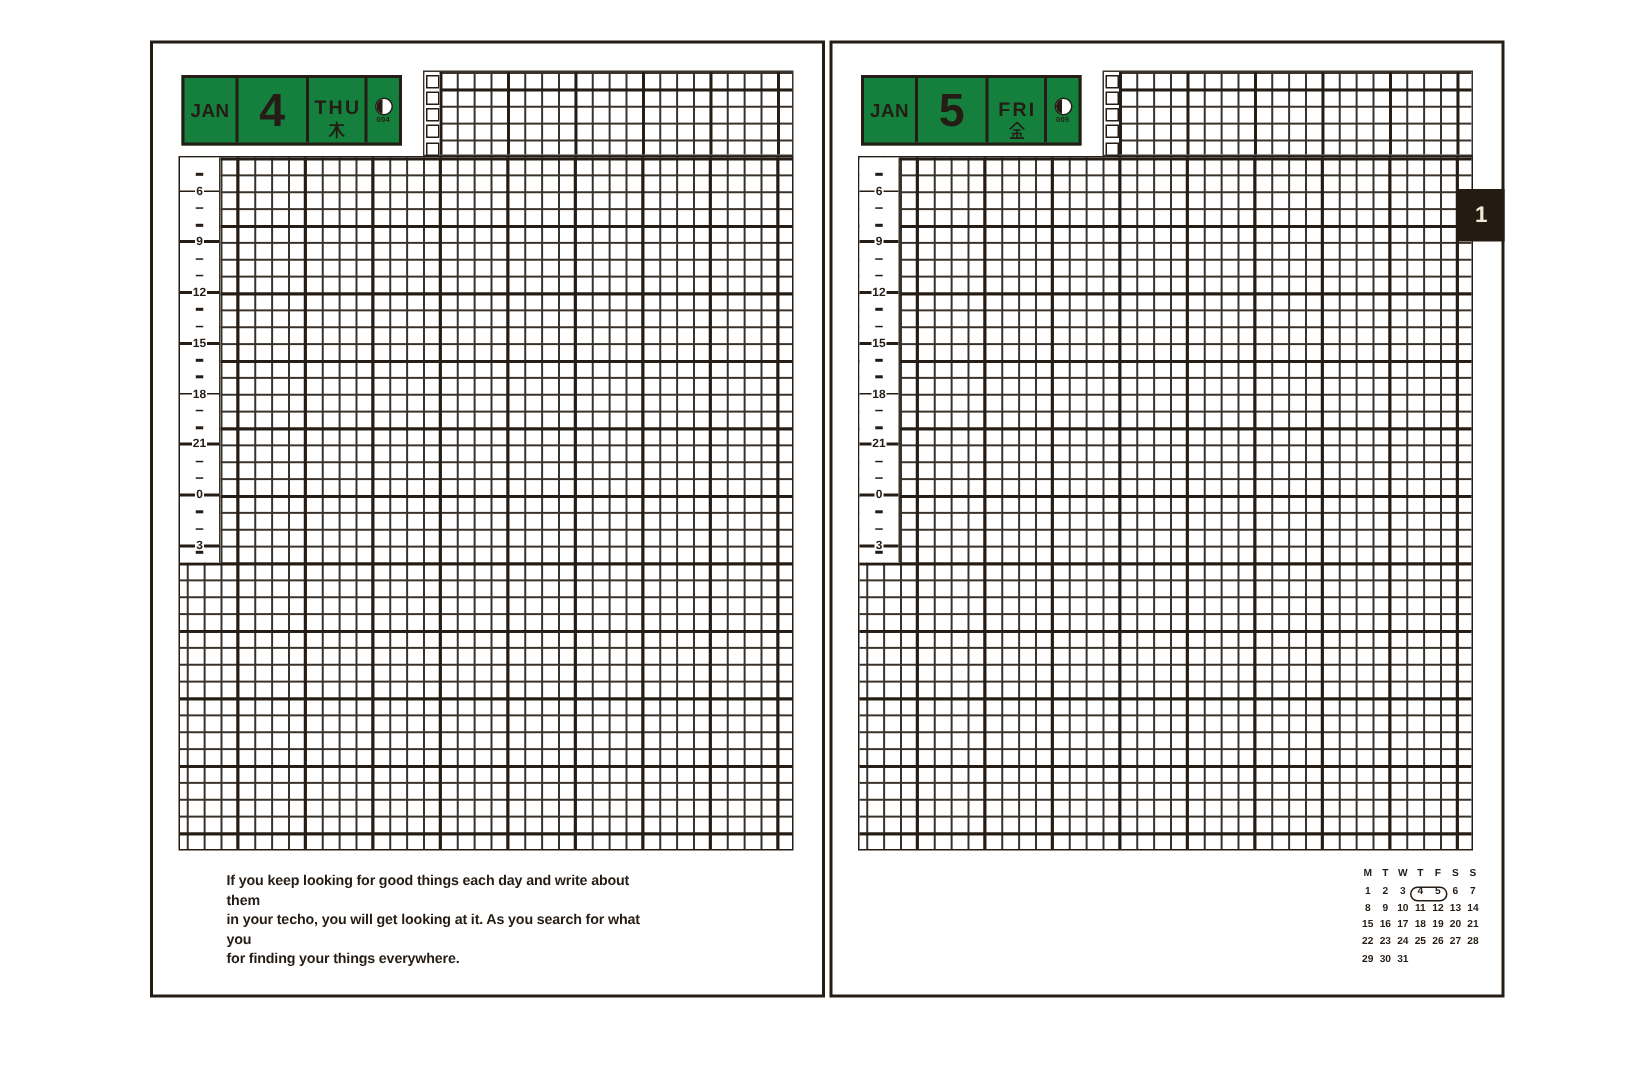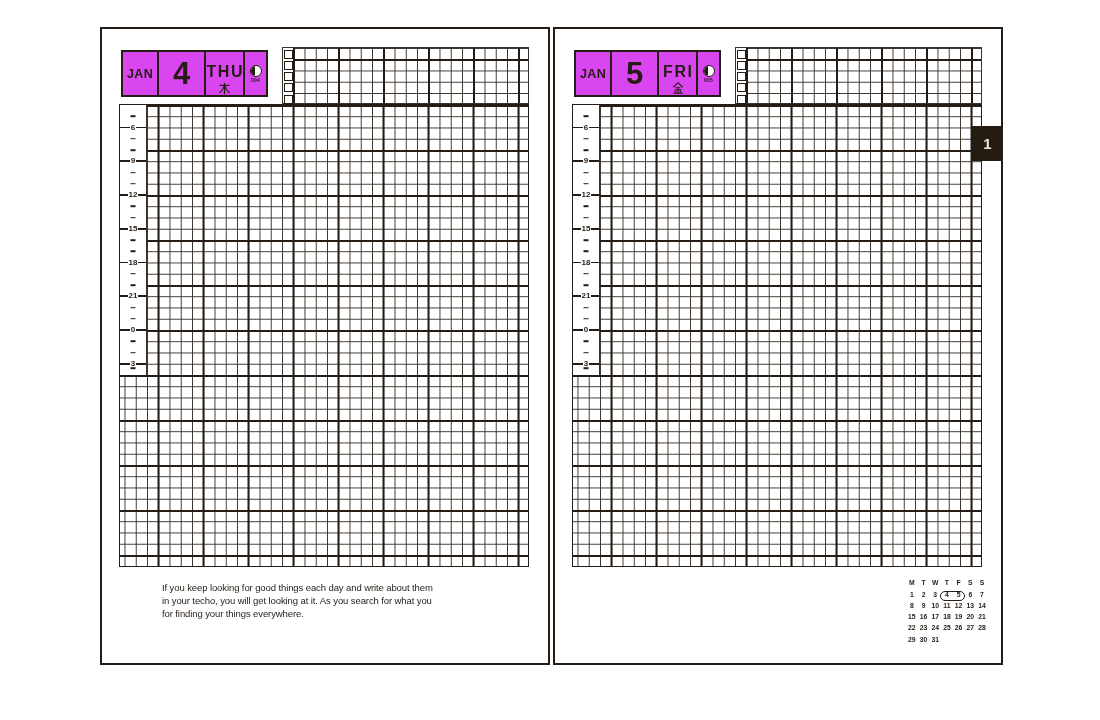--- a/index.html
+++ b/index.html
@@ -13,28 +13,28 @@
     font-family:"Liberation Sans", sans-serif;color:var(--ink);}
   .spread{position:relative;width:1100px;height:720px;}
 
   .page{position:absolute;top:27px;width:450px;height:638px;background:#fff;
     border:2px solid var(--ink);}
   .page.left{left:100px;}
   .page.right{left:553px;}
 
   
   .header-box{position:absolute;left:19px;top:21px;height:47px;border:2.4px solid var(--ink);
-    display:flex;background:#d946ef;z-index:3;}
+    display:flex;background:#15803d;z-index:3;}
   .hcell{display:flex;flex-direction:column;align-items:center;justify-content:center;
     border-left:2px solid var(--ink);}
   .hcell:first-child{border-left:none;}
   .h-month{width:34px;font-size:12.5px;font-weight:bold;letter-spacing:0.3px;flex-direction:row;}
   .h-day{width:47px;font-size:31px;font-weight:bold;flex-direction:row;}
   .h-week{width:39px;gap:1px;}
-  .h-week .wd{font-size:16px;font-weight:bold;letter-spacing:1.5px;margin-left:1.5px;margin-top:10px;}
+  .h-week .wd{font-size:13px;font-weight:bold;letter-spacing:1.5px;margin-left:1.5px;margin-top:10px;}
   .h-moon{width:23px;gap:1px;}
   .moon{width:12px;height:12px;border:1.5px solid var(--ink);border-radius:50%;
     position:relative;overflow:hidden;background:#fff;}
   .moon::before{content:"";position:absolute;left:-1px;top:-1px;width:58%;height:130%;background:var(--ink);}
   .doy{font-size:5px;font-weight:bold;letter-spacing:0.2px;line-height:1;}
   .kanji{display:block;}
 
   
   .mini-grid{position:absolute;left:180px;top:18px;width:247px;height:56.5px;
     border:1px solid var(--line);background:#fff;
@@ -59,22 +59,22 @@
     background-size:45px 45px, 45px 45px, 11.25px 11.25px, 11.25px 11.25px;
     background-position:37.5px 0, 0 0, 4.5px 0, 0 0;}
   .time-col{position:absolute;left:0;top:0;width:27px;height:270px;background:#fff;
     border-right:1px solid var(--line);z-index:2;}
   .t-label{position:absolute;left:0;width:100%;display:flex;align-items:center;transform:translateY(-50%);}
   .t-line{flex:1;height:1.6px;background:var(--ink);}
   .t-num{font-size:8px;font-weight:bold;line-height:1;padding:0 1px;}
   .t-dash{position:absolute;left:50%;width:5px;height:1.6px;background:var(--ink);transform:translate(-50%,-50%);}
 
   
-  .quote{position:absolute;left:60px;top:552px;width:292px;font-size:9.5px;line-height:13px;
-    font-weight:400;letter-spacing:-0.1px;}
+  .quote{position:absolute;left:49px;top:552px;width:292px;font-size:9.5px;line-height:13px;
+    font-weight:700;letter-spacing:-0.1px;}
   .attribution{position:absolute;left:37px;top:553px;font-size:9px;font-weight:600;line-height:13.5px;}
   .attr-first{display:flex;align-items:center;}
   .attr-dash{width:13px;height:1.6px;background:var(--ink);margin-right:5px;}
   .attr-sub{margin-left:30px;}
 
   
   .mini-cal{position:absolute;left:351px;top:549px;}
   .cal-row{display:flex;height:11.3px;align-items:center;}
   .cal-cell{width:11.7px;text-align:center;font-size:6.8px;font-weight:bold;line-height:1;}
   .cal-highlight{position:absolute;left:33.5px;top:13px;width:25.5px;height:9.8px;

